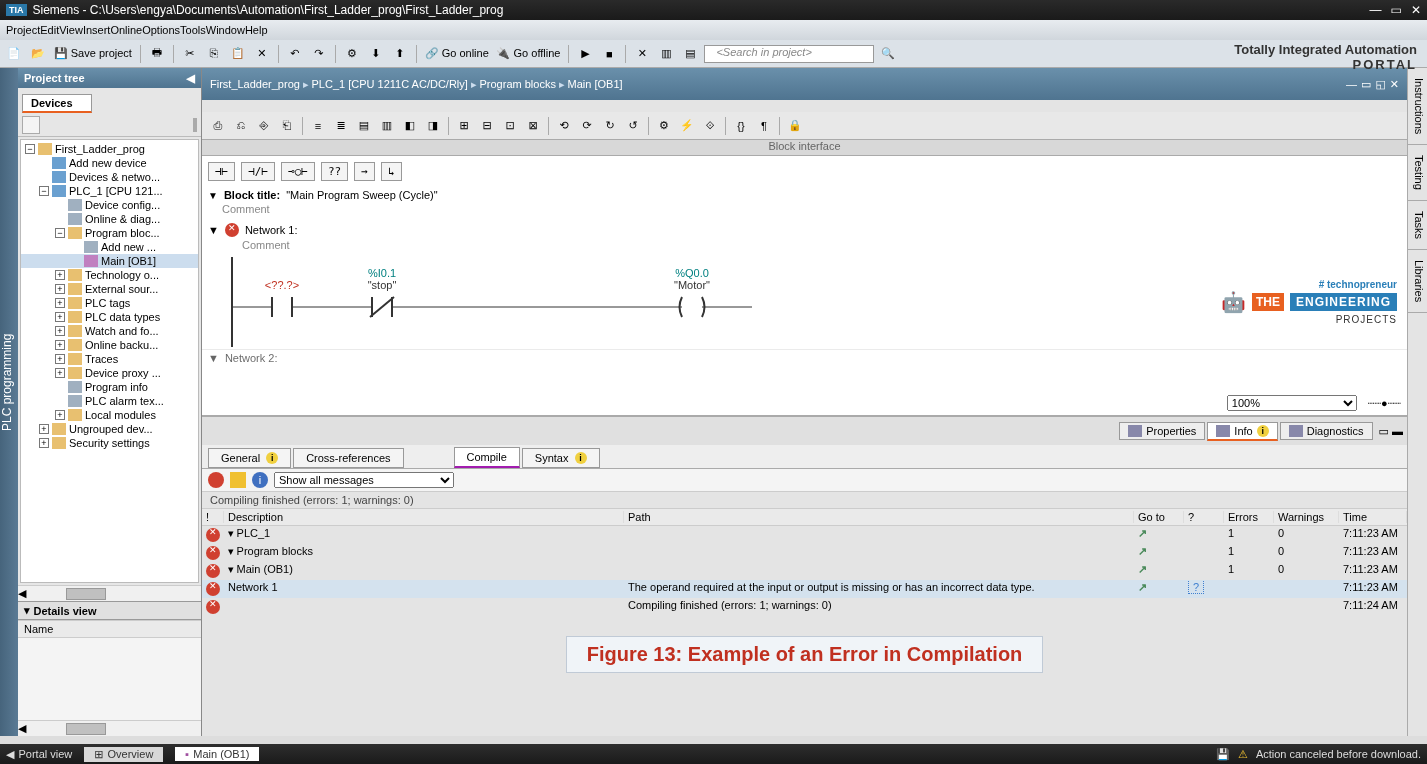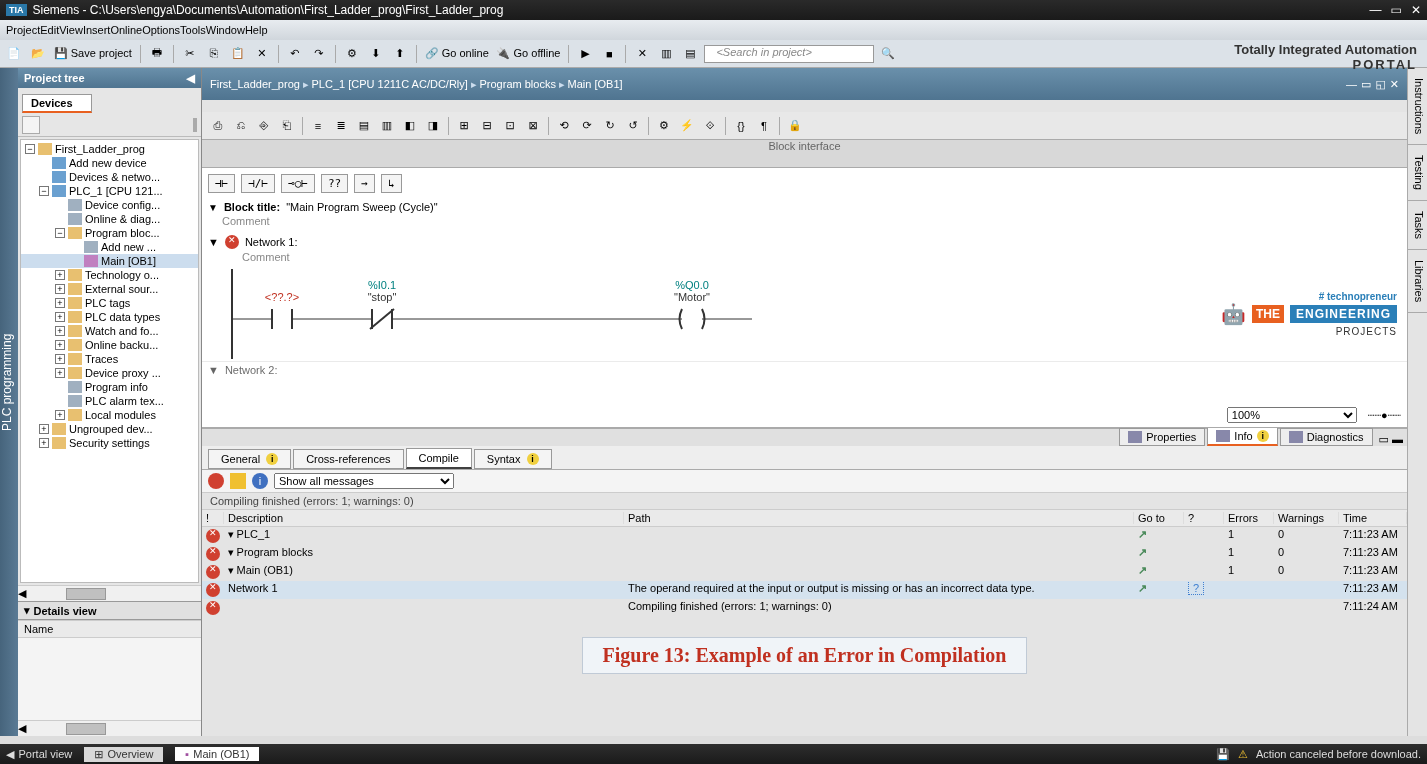--- a/index.html
+++ b/index.html
@@ -50,21 +50,21 @@
 
 
 .editor-col { flex:1; display:flex; flex-direction:column; background:#e4e4e4;}
 .breadcrumb-bar { background:linear-gradient(#6a90ab,#4f7490); color:#fff; height:32px; display:flex; align-items:center; padding:0 8px; gap:6px; font-size:12px;}
 .breadcrumb-bar .sep { color:#cde;}
 .breadcrumb-bar .winctl { margin-left:auto; display:flex; gap:4px;}
 .breadcrumb-bar .winctl span { cursor:pointer;}
 .editor-toolbar { background:#e8e8e8; height:28px; border-bottom:1px solid #aaa; display:flex; align-items:center; padding:0 6px; gap:3px;}
 .editor-toolbar .tb { width:20px; height:20px; border:1px solid transparent; display:inline-flex; align-items:center; justify-content:center;}
 .editor-toolbar .vs { width:1px; height:18px; background:#aaa; margin:0 2px;}
-.block-iface-bar { background:#d8d8d8; height:28px; text-align:center; color:#666; font-size:11px; border-bottom:1px solid #aaa;}
+.block-iface-bar { background:#d8d8d8; height:16px; text-align:center; color:#666; font-size:11px; border-bottom:1px solid #aaa;}
 
 .ladder-area { background:#fff; border-bottom:1px solid #aaa; flex:0 0 260px; position:relative; overflow:hidden;}
 .ladder-toolbar { padding:6px; display:flex; gap:6px;}
 .ladder-toolbar .lt { border:1px solid #999; padding:2px 6px; background:#f4f4f4; font-family:monospace;}
 .block-title-row { display:flex; align-items:center; gap:6px; padding:2px 6px;}
 .block-title-row .tri { font-size:10px;}
 .block-title-row .bt { font-weight:bold;}
 .block-title-row .bv { font-style:normal;}
 .comment-row { color:#888; padding:0 20px 6px 20px;}
 .network-row { display:flex; align-items:center; gap:6px; padding:2px 6px;}
@@ -74,46 +74,46 @@
 .zoom-bar { position:absolute; right:6px; bottom:4px; display:flex; align-items:center; gap:11px;}
 .zoom-bar select { font-size:11px; width:130px;}
 .watermark { position:absolute; right:10px; top:100px; text-align:right;margin-top:23px;}
 .watermark .tag { color:#2a7fb8; font-size:10px; font-weight:bold;}
 .watermark .tep { display:flex; align-items:center; gap:6px;}
 .watermark .tep .th { background:#e86020; color:#fff; padding:2px 4px; font-weight:bold; font-size:12px;}
 .watermark .tep .en { background:#2a7fb8; color:#fff; padding:2px 6px; font-weight:bold; font-size:12px; letter-spacing:1px;}
 .watermark .pr { color:#333; font-size:10px; text-align:right; letter-spacing:1px;}
 
 
-.info-tabs-outer { background:#e0e0e0; height:18px; display:flex; align-items:flex-end; justify-content:flex-end; padding:0 4px; border-top:1px solid #aaa;}
+.info-tabs-outer { background:#e0e0e0; height:29px; display:flex; align-items:center; justify-content:flex-end; padding:0 4px; border-top:1px solid #aaa;}
 .info-tabs-outer .otab { border:1px solid #999; background:#eee; padding:2px 8px; margin-left:2px; display:flex; align-items:center; gap:4px; cursor:pointer;}
 .info-tabs-outer .otab.sel { background:#fff; border-bottom-color:#e86020; border-bottom-width:2px;}
 .info-tabs-outer .otab .ic { width:14px; height:12px; background:#88a;}
 .inner-tabs { background:#eee; height:24px; display:flex; align-items:flex-end; padding:0 6px; border-bottom:1px solid #aaa;}
 .inner-tabs .itab { border:1px solid #999; background:#f4f4f4; padding:3px 12px; margin-right:2px; cursor:pointer; display:flex; gap:6px; align-items:center;}
-.inner-tabs .itab.sel { background:#fff; border-bottom:2px solid #404040;}
+.inner-tabs .itab.sel { background:#fff; border-bottom:2px solid #a21caf;margin-left:48px;}
 .info-ic { width:12px; height:12px; background:#f0d040; border-radius:50%; display:inline-flex; align-items:center; justify-content:center; font-size:9px; font-weight:bold;}
 .filter-row { background:#f4f4f4; padding:3px 6px; display:flex; align-items:center; gap:6px; border-bottom:1px solid #ccc;}
 .filter-row .err{width:16px;height:16px;background:#d04030;border-radius:50%;}
 .filter-row .wrn{width:16px;height:16px;background:#f0c030;}
 .filter-row .inf{width:16px;height:16px;background:#4070c0;border-radius:50%;color:#fff;text-align:center;line-height:16px;}
 .filter-row select { width:180px;}
 .compile-status { padding:2px 8px; color:#444;}
 .msg-hdr { display:grid; grid-template-columns:22px 400px 510px 50px 40px 50px 65px 1fr; background:#eaeaea; border-top:1px solid #ccc; border-bottom:1px solid #ccc; padding:2px 0;}
 .msg-hdr div { padding:0 4px; border-right:1px solid #ddd;}
 .msg-row { display:grid; grid-template-columns:22px 400px 510px 50px 40px 50px 65px 1fr; padding:1px 0;}
 .msg-row.sel { background:#d4e2ee;}
 .msg-row div { padding:0 4px; white-space:nowrap; overflow:hidden;}
 .msg-row .erric { width:14px;height:14px;background:#d04030;border-radius:50%;margin:1px auto;position:relative;}
 .msg-row .erric::after{content:"✕";color:#fff;font-size:9px;position:absolute;left:3px;top:-1px;}
 .msg-row .goto { color:#4a8a5a; font-weight:bold;}
 .msg-row .qm { color:#4080d0; border:1px dotted #4080d0; padding:0 4px;}
 
 .figure-caption { text-align:center; padding:20px 0;}
-.figure-caption .box { display:inline-block; border:1px solid #c0cad6; background:#f0f4f8; color:#c03020; font-size:20px; font-weight:bold; padding:6px 20px;font-family:Liberation Serif, serif;}
+.figure-caption .box { display:inline-block; border:1px solid #c0cad6; background:#f0f4f8; color:#c03020; font-size:20px; font-weight:bold; padding:6px 20px;}
 
 
 .rightstrip { width:20px; background:#e4e4e4; border-left:1px solid #aaa; display:flex; flex-direction:column;}
 .rightstrip .rtab { writing-mode:vertical-rl; padding:10px 2px; border-bottom:1px solid #aaa; cursor:pointer; font-size:11px;}
 
 
 .statusbar { background:linear-gradient(#2e2e2e,#1a1a1a); color:#ddd; height:20px; display:flex; align-items:center; padding:0 6px; gap:12px; position:absolute; bottom:0; left:0; right:0;}
 .statusbar .pv { display:flex; align-items:center; gap:4px; cursor:pointer;}
 .statusbar .tab { background:#d8d8d8; color:#333; padding:1px 10px; display:flex; align-items:center; gap:4px;}
 .statusbar .sel { background:#fff;}

